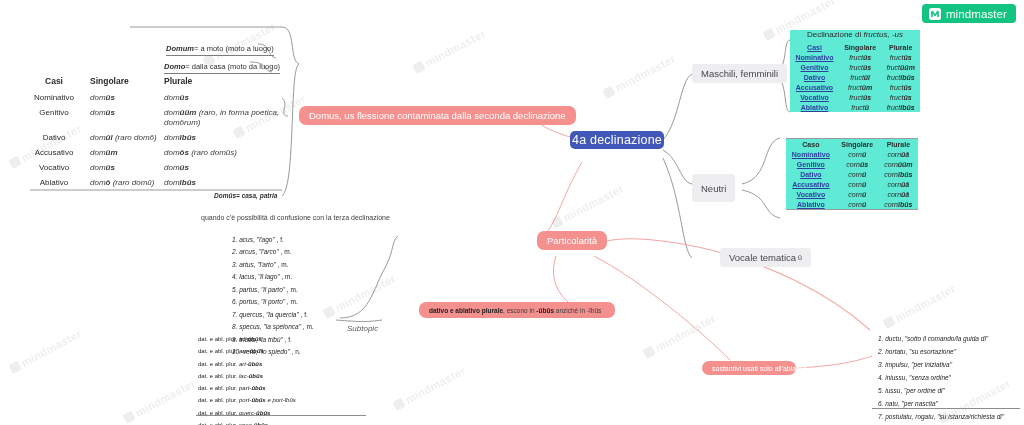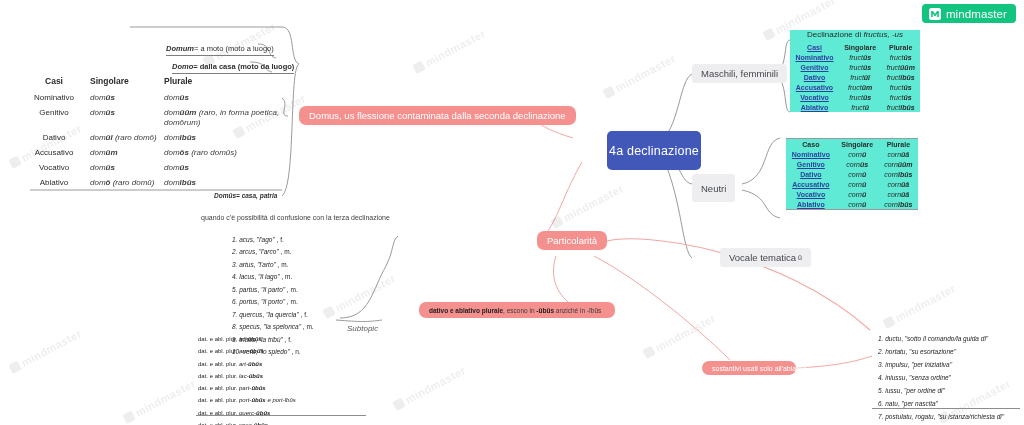--- a/index.html
+++ b/index.html
@@ -312,21 +312,21 @@
   <div class="wm" style="left:760px;top:12px;"><span class="wmico"></span><span>mindmaster</span></div>
 
   <div id="logo">
     <svg width="12" height="12" viewBox="0 0 12 12">
       <rect x="0" y="0" width="12" height="12" rx="2.5" fill="#ffffff"></rect>
       <path d="M2.2 9 L2.2 3 L4 3 L6 6 L8 3 L9.8 3 L9.8 9 L8.2 9 L8.2 5.4 L6.6 8 L5.4 8 L3.8 5.4 L3.8 9 Z" fill="#12c47f"></path>
     </svg>
     <span>mindmaster</span>
   </div>
 
-  <div class="node central" style="left:570px; top:131px; width:94px; height:39px;margin-left:37px;">
+  <div class="node central" style="left:570px; top:131px; width:94px; height:18px;">
     <span>4a declinazione</span>
   </div>
 
   <div class="node grey" style="left:692px; top:64px; height:19px;">
     <span>Maschili, femminili</span>
   </div>
 
   <div class="node grey" style="left:692px; top:174px; height:28px;">
     <span>Neutri</span>
   </div>
@@ -352,21 +352,21 @@
     <span>sostantivi usati solo all'ablativo</span>
   </div>
 
   <div class="node subtopic" style="left:347px; top:324px;font-style:italic;">
     <span>Subtopic</span>
   </div>
 
   <div class="loc" style="left:166px; top:44px;">
     <span class="ul"><b>Domum</b><span>= a moto (moto a luogo)</span></span>
   </div>
-  <div class="loc" style="left:172px; top:62px;font-weight:bold;">
+  <div class="loc" style="left:164px; top:62px;">
     <span class="ul"><b>Domo</b><span>= dalla casa (moto da luogo)</span></span>
   </div>
 
   <div id="domus-table">
     <table>
       <thead>
         <tr>
           <th class="c1">Casi</th>
           <th class="c2">Singolare</th>
           <th>Plurale</th>

